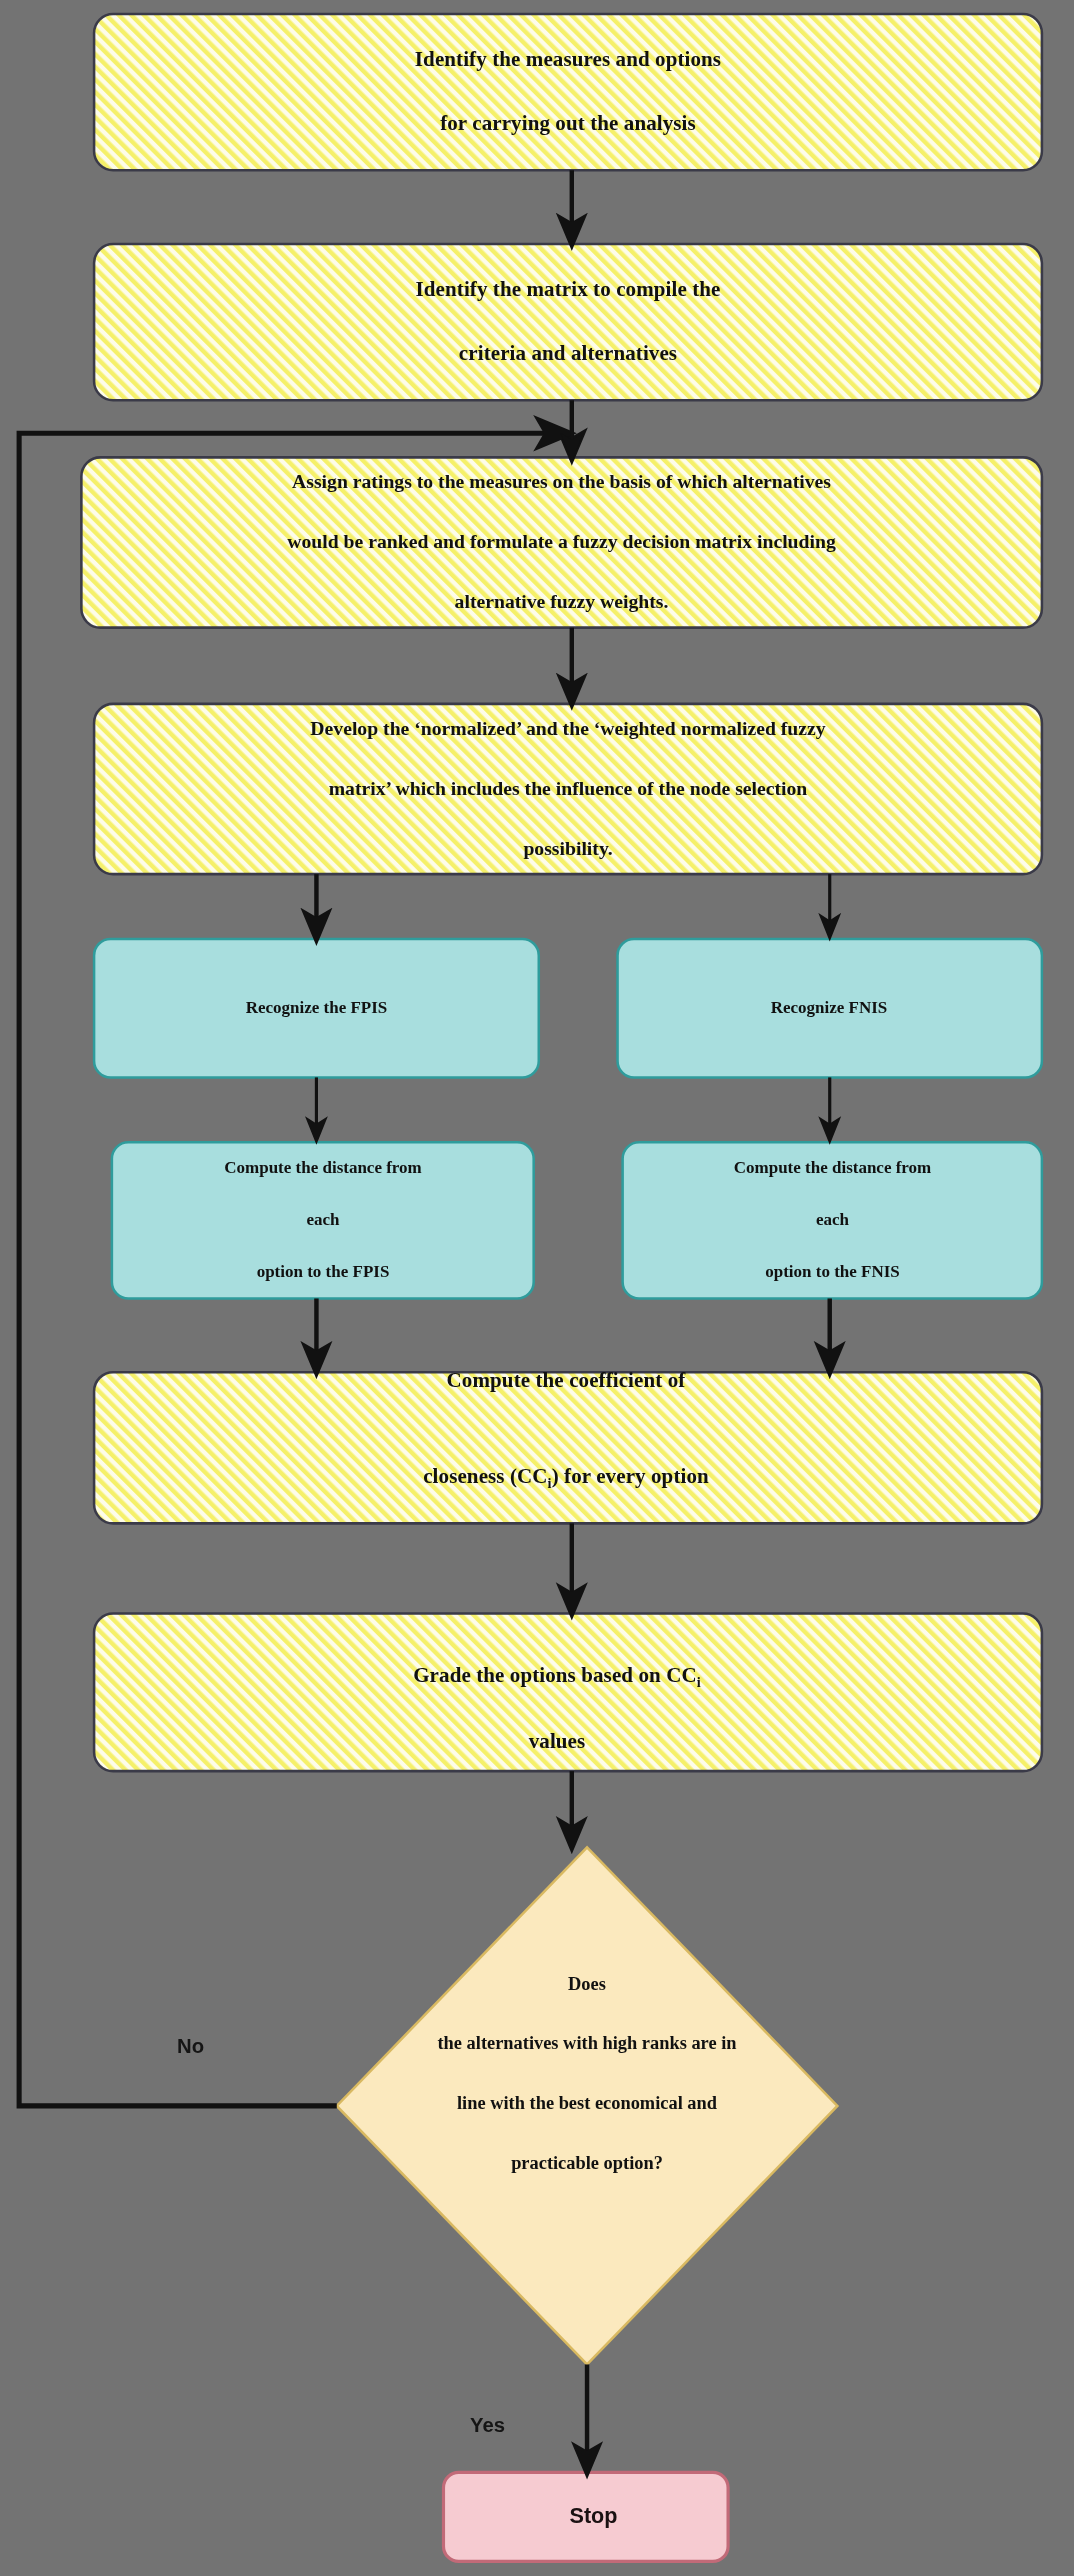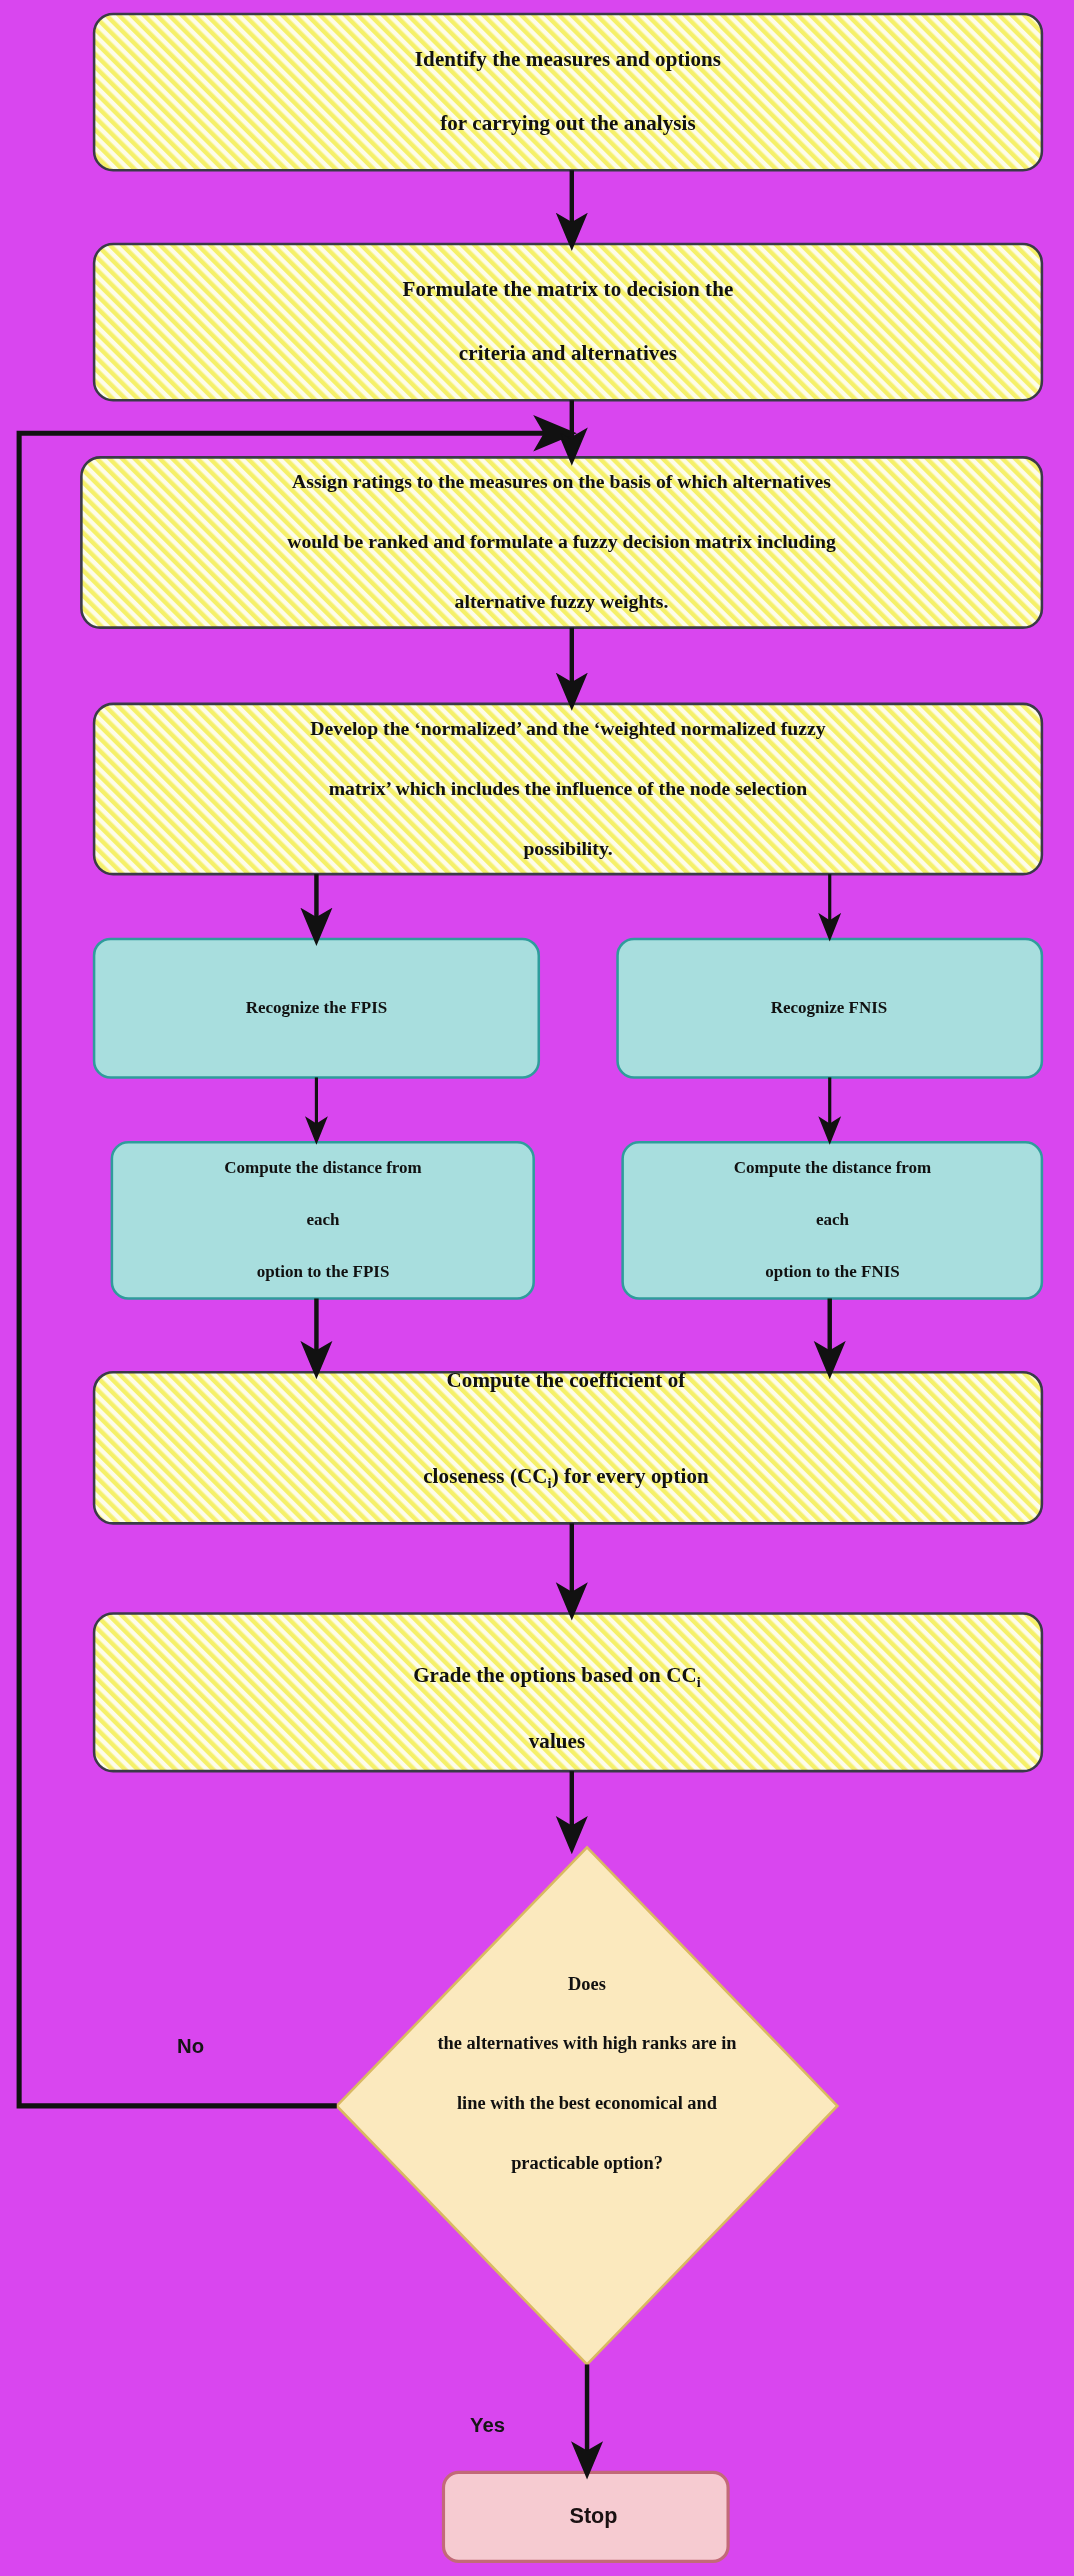--- a/index.html
+++ b/index.html
@@ -8,21 +8,21 @@
     padding: 0;
     background: #ffffff;
   }
   body {
     font-family: "Liberation Serif", "DejaVu Serif", serif;
   }
   #flow-root {
     position: relative;
     width: 1075px;
     height: 2576px;
-    background: #d946ef;
+    background: #737373;
     overflow: hidden;
   }
   svg#flow-canvas {
     position: absolute;
     top: 0;
     left: 0;
     width: 1075px;
     height: 2576px;
     display: block;
   }
@@ -160,21 +160,21 @@
 
   <div class="node-text t-process" style="left:107px; top:14px; width:922px; height:156px;">
     <div>
       <div>Identify the measures and options</div>
       <div>for carrying out the analysis</div>
     </div>
   </div>
 
   <div class="node-text t-process" style="left:107px; top:244px; width:922px; height:156px;">
     <div>
-      <div>Formulate the matrix to decision the</div>
+      <div>Identify the matrix to compile the</div>
       <div>criteria and alternatives</div>
     </div>
   </div>
 
   <div class="node-text t-process-sm" style="left:107px; top:704px; width:922px; height:170px;">
     <div>
       <div>Develop the ‘normalized’ and the ‘weighted normalized fuzzy</div>
       <div>matrix’ which includes the influence of the node selection</div>
       <div>possibility.</div>
     </div>

